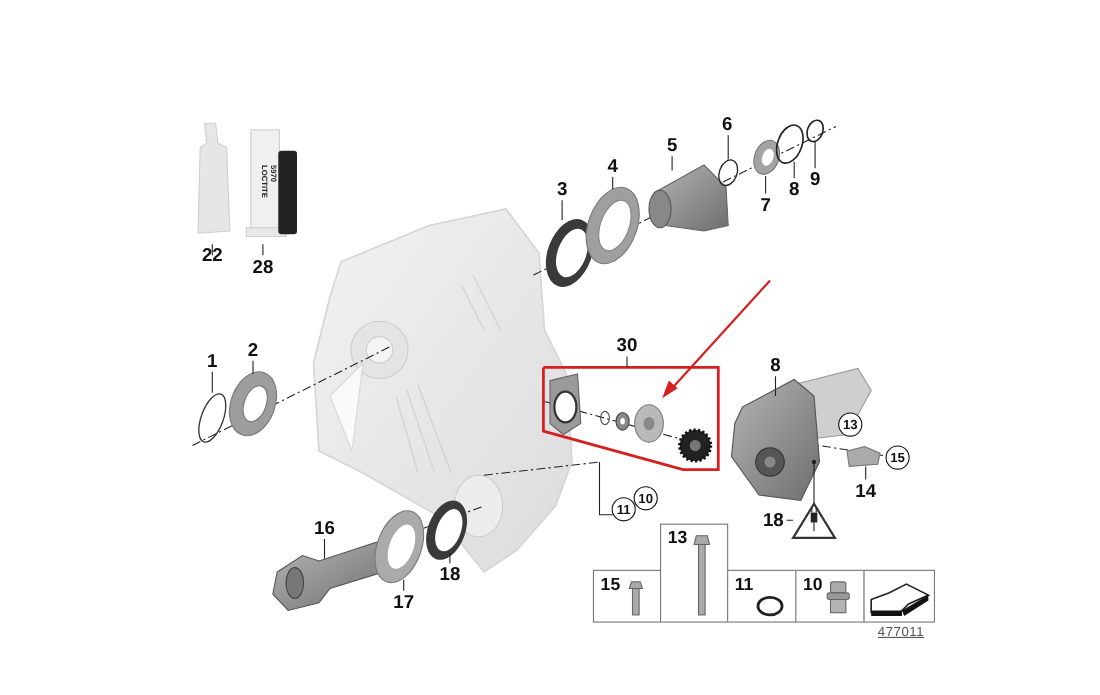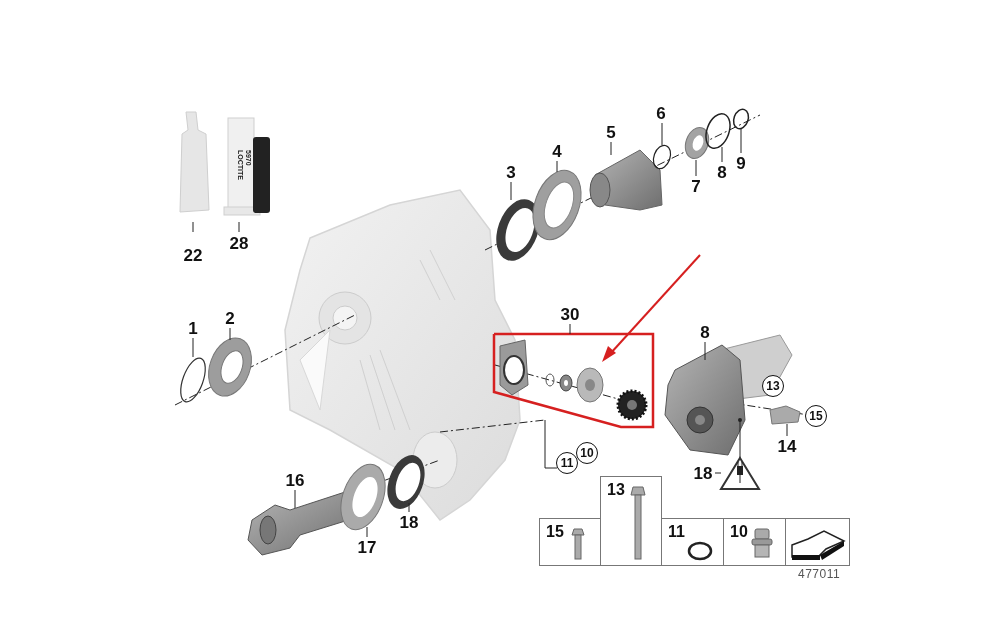--- a/index.html
+++ b/index.html
@@ -8,21 +8,21 @@
     #diagram { position: absolute; left: 0; top: 0; width: 1000px; height: 632px; }
     .lbl { position: absolute; font-weight: bold; font-size: 17px; color: #111;
            font-family: "Liberation Sans", sans-serif; line-height: 1; transform: translate(-50%, -50%); }
     .circ { position: absolute; width: 20px; height: 20px; border: 1.5px solid #111; border-radius: 50%;
             font-size: 12px; font-weight: bold; display: flex; align-items: center; justify-content: center;
             transform: translate(-50%, -50%); background: #fff; color: #111;
             font-family: "Liberation Sans", sans-serif; }
     .legend { position: absolute; left: 539px; top: 476px; width: 311px; height: 90px; }
     .cell { position: absolute; border: 1px solid #777; background: #fff; box-sizing: border-box; }
     .cell .num { position: absolute; left: 6px; top: 4px; font-weight: bold; font-size: 16px; color: #111; }
-    .ref { position: absolute; left: 798px; top: 567px; font-size: 12px; color: #555; letter-spacing: 0.5px; }
+    .ref { position: absolute; left: 798px; top: 567px; font-size: 12px; color: #555; letter-spacing: 0.5px; text-decoration: underline; }
   </style>
 </head>
 <body>
 
 <div id="diagram">
   <svg width="1000" height="632" viewBox="0 0 1000 632">
     <defs>
       <linearGradient id="housing" x1="0" y1="0" x2="1" y2="1">
         <stop offset="0" stop-color="#f2f2f2"></stop>
         <stop offset="1" stop-color="#dcdcdc"></stop>
@@ -177,21 +177,21 @@
   <span class="lbl" style="left:722px;top:172px">8</span>
   <span class="lbl" style="left:741px;top:163px">9</span>
   <span class="lbl" style="left:705px;top:332px">8</span>
   <span class="lbl" style="left:787px;top:446px">14</span>
   <span class="lbl" style="left:295px;top:480px">16</span>
   <span class="lbl" style="left:367px;top:547px">17</span>
   <span class="lbl" style="left:409px;top:522px">18</span>
   <span class="lbl" style="left:703px;top:473px">18</span>
   <span class="lbl" style="left:570px;top:314px">30</span>
   <span class="lbl" style="left:239px;top:243px">28</span>
-  <span class="lbl" style="left:193px;top:255px">22</span>
+  <span class="lbl" style="left:193px;top:232px">22</span>
 
   
   <span class="circ" style="left:773px;top:386px">13</span>
   <span class="circ" style="left:816px;top:416px">15</span>
   <span class="circ" style="left:567px;top:463px">11</span>
   <span class="circ" style="left:587px;top:453px">10</span>
 
   
   <div class="legend">
     <div class="cell" style="left:0;top:42px;width:62px;height:48px">

